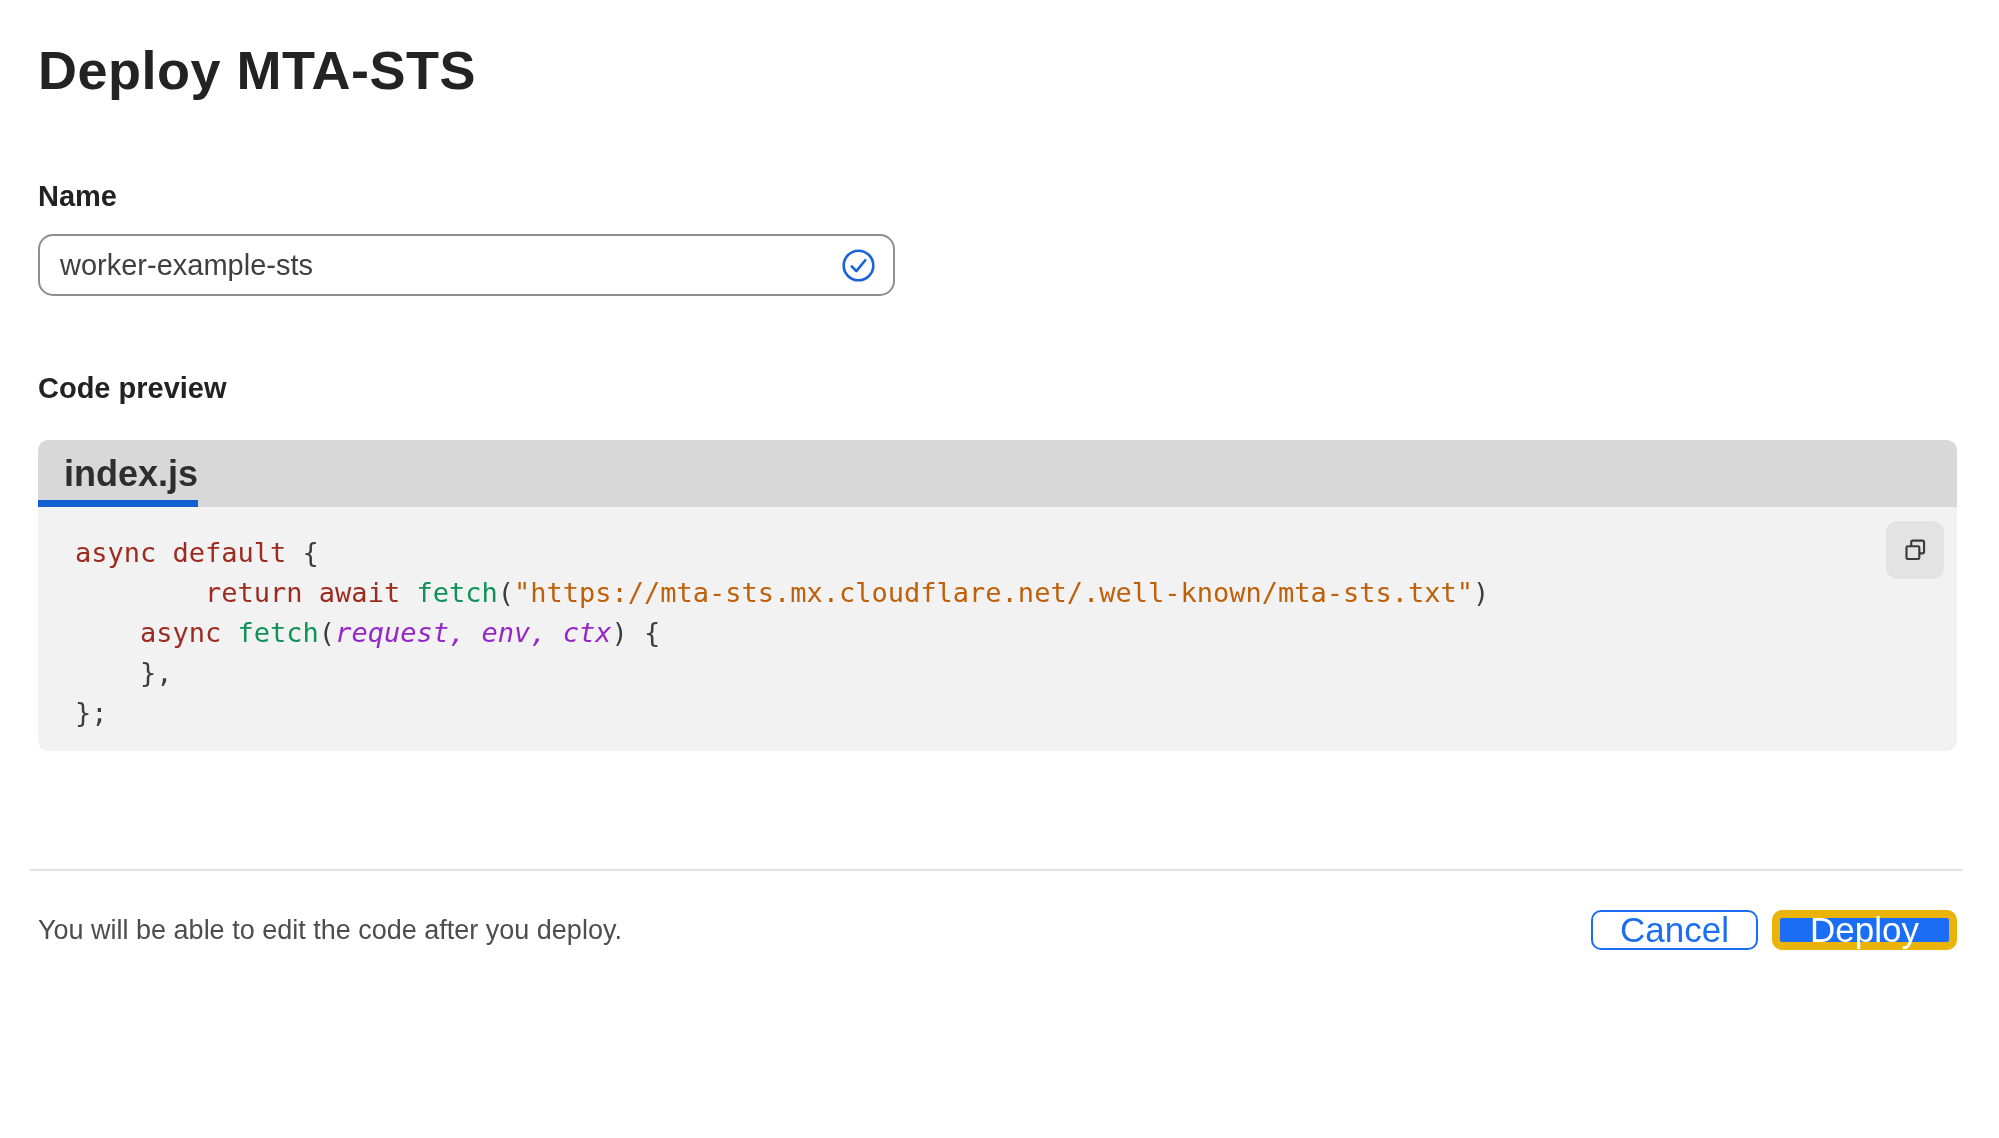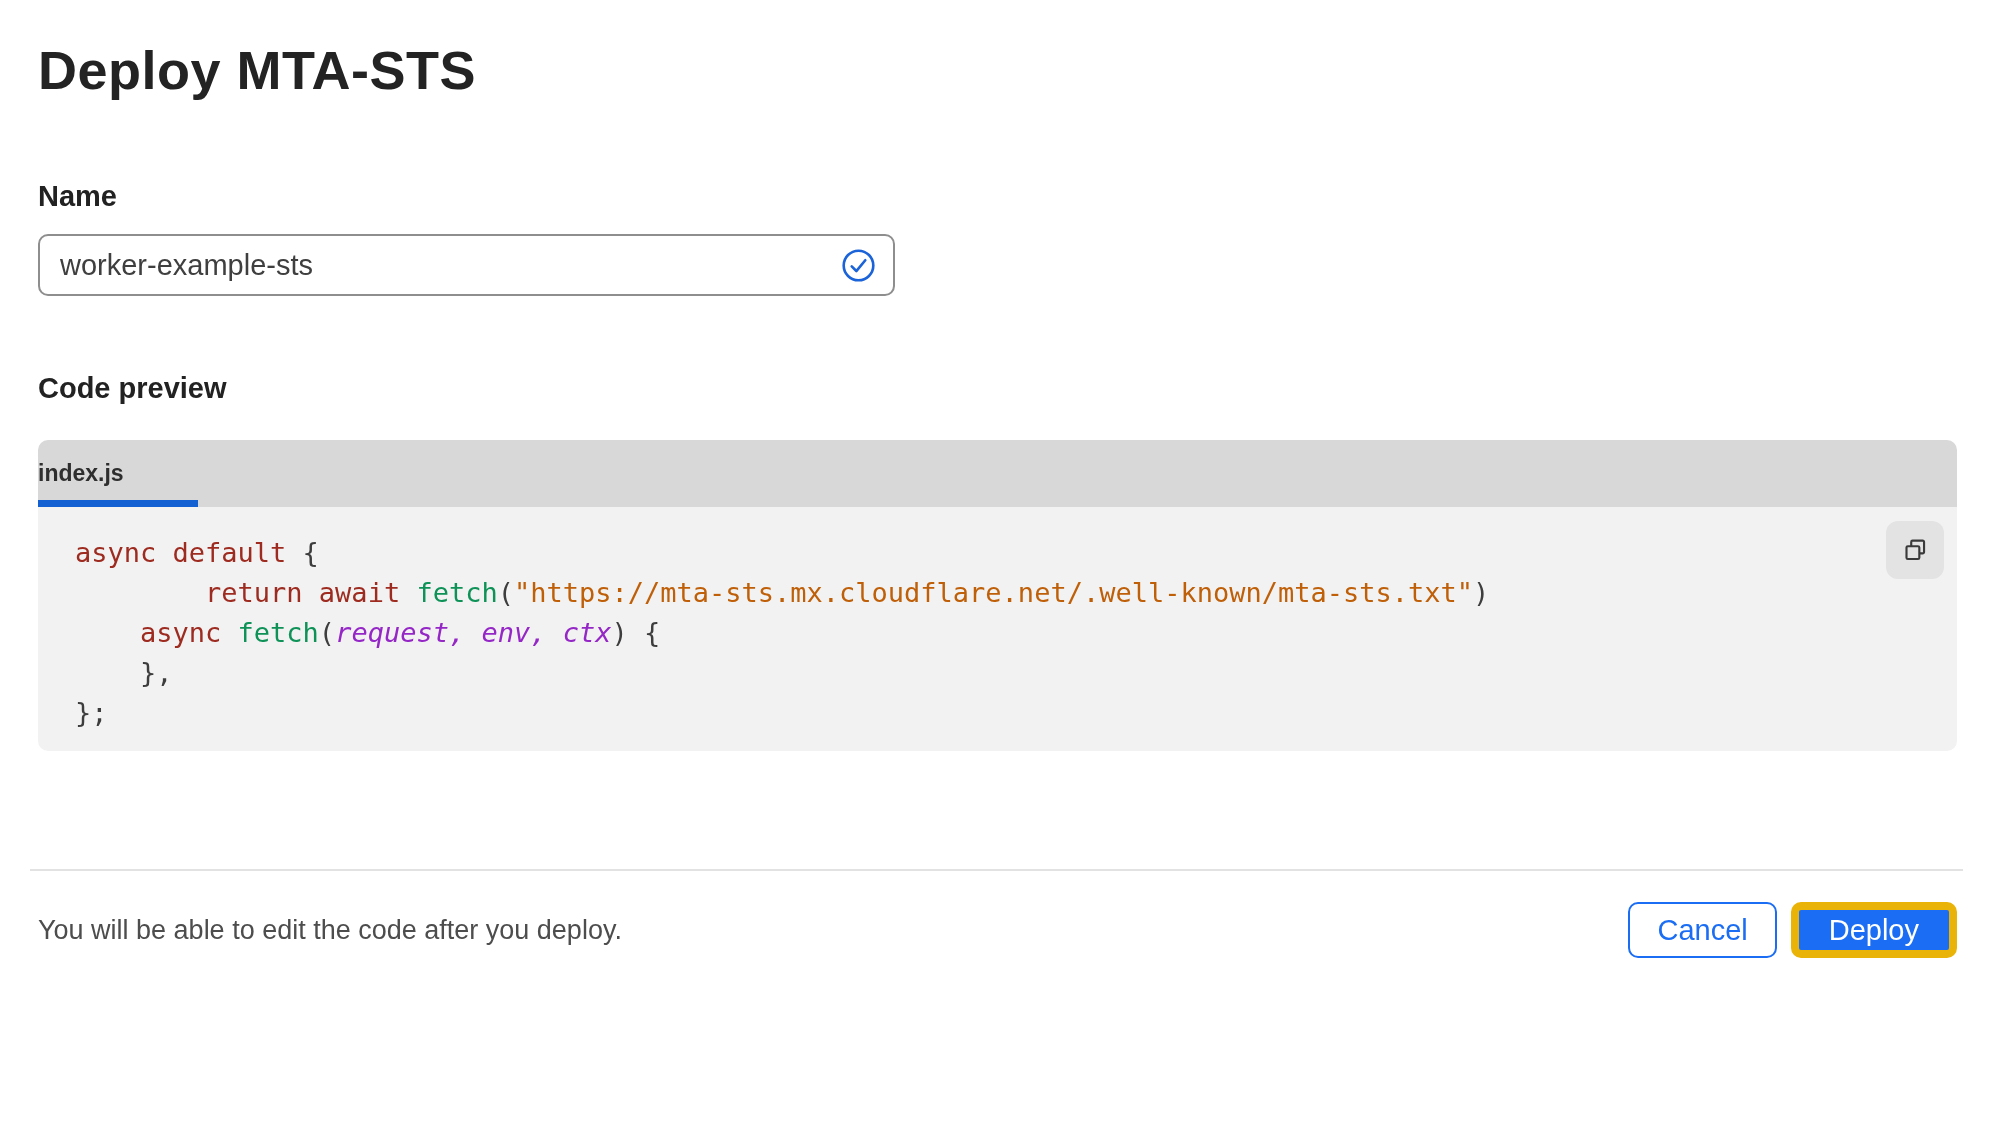--- a/index.html
+++ b/index.html
@@ -44,21 +44,21 @@
     line-height: 36px;
     font-weight: 700;
     color: #222222;
   }
   .name-input-wrap {
     box-sizing: border-box;
     margin-top: 20px;
     width: 857px;
     height: 62px;
     border: 2px solid #8e8e8e;
-    border-radius: 10px;
+    border-radius: 15px;
     background: #ffffff;
     display: flex;
     align-items: center;
     padding: 0 16px 0 20px;
   }
   .name-input {
     flex: 1;
     border: none;
     outline: none;
     font-family: "Liberation Sans", sans-serif;
@@ -89,22 +89,22 @@
     background: #d8d8d8;
     border-radius: 10px 10px 0 0;
     display: flex;
     align-items: stretch;
   }
   .tab {
     position: relative;
     width: 160px;
     display: flex;
     align-items: center;
-    justify-content: flex-start;
-    font-size: 23px;
+    justify-content: flex-end;
+    font-size: 36px;
     font-weight: 700;
     color: #2e2e2e;
     cursor: pointer;
   }
   .tab .tab-underline {
     position: absolute;
     left: 0;
     bottom: 0;
     width: 100%;
     height: 7px;
@@ -163,24 +163,24 @@
     font-size: 27px;
     color: #4d4d4d;
   }
   .footer-actions {
     display: flex;
     align-items: center;
     gap: 14px;
   }
   .btn {
     box-sizing: border-box;
-    height: 56px;
+    height: 40px;
     border-radius: 10px;
     font-family: "Liberation Sans", sans-serif;
-    font-size: 29px;
+    font-size: 35px;
     display: inline-flex;
     align-items: center;
     justify-content: center;
     cursor: pointer;
   }
   .btn-cancel {
     background: #ffffff;
     border: 2px solid #1b6ef3;
     color: #1b6ef3;
     padding: 0 27px;

